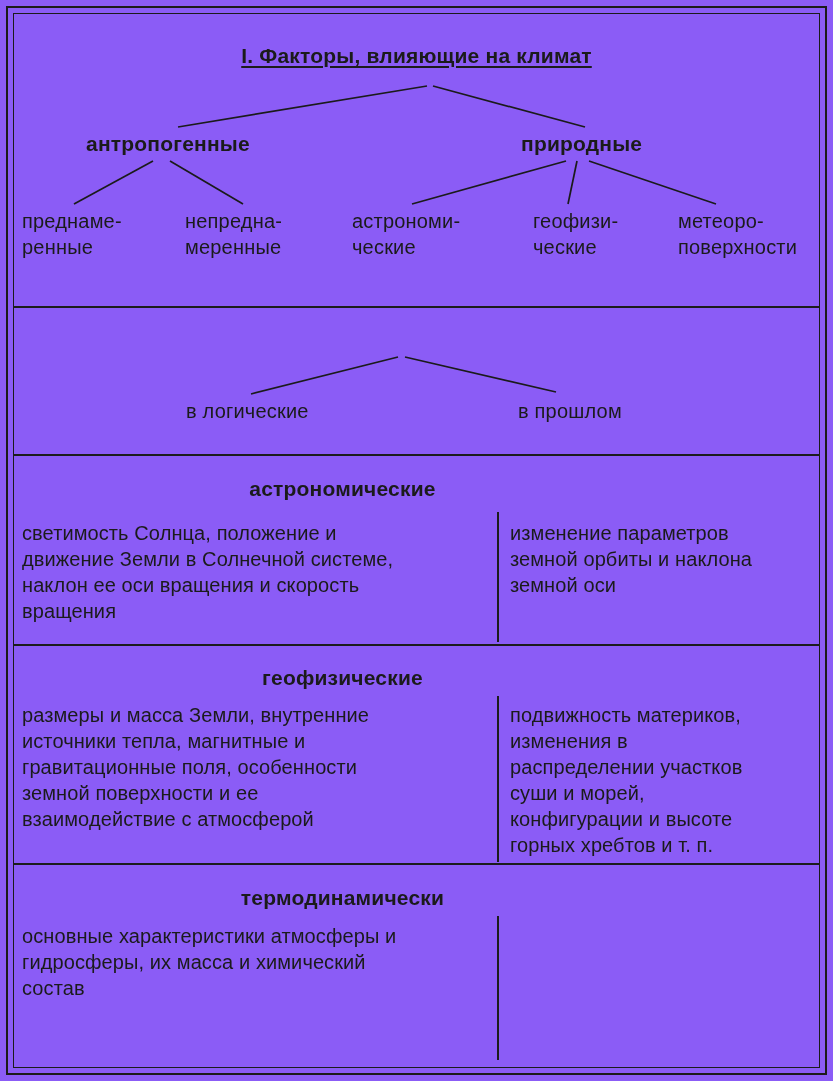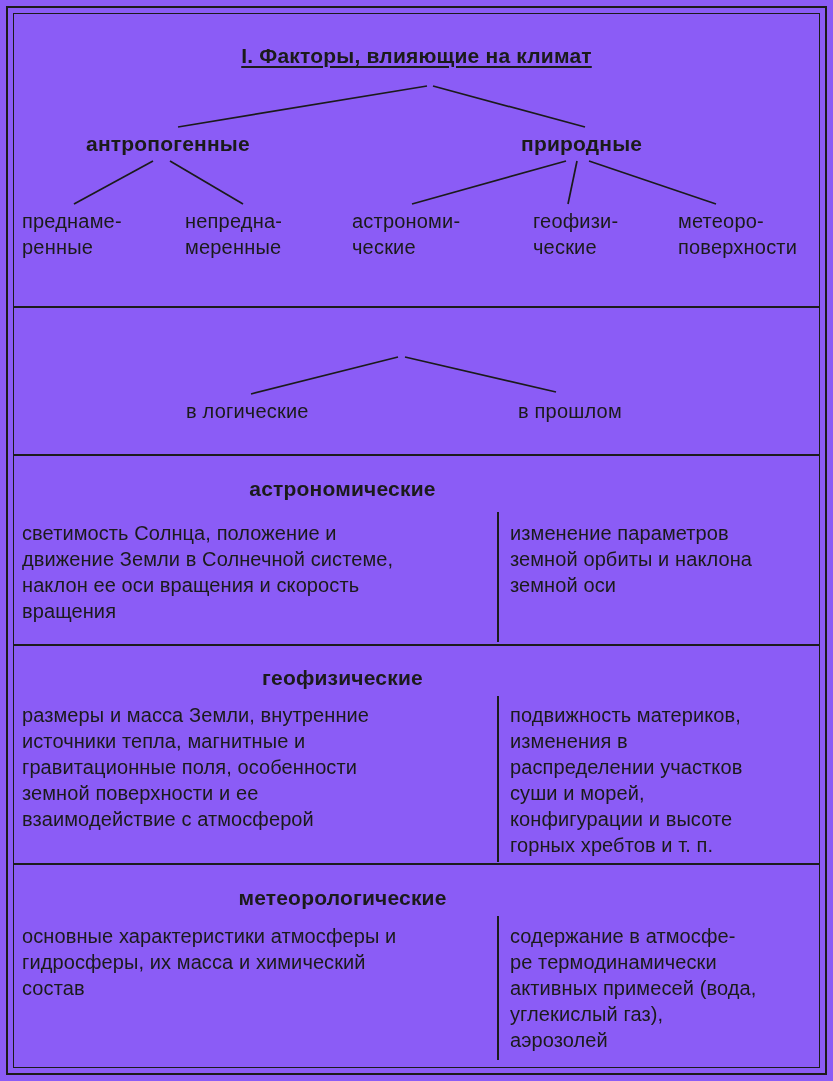--- a/index.html
+++ b/index.html
@@ -116,24 +116,19 @@
   <div class="vdivider" style="left:497px; top:696px; height:166px"></div>
   <div class="cell" style="left:510px; top:702px; width:306px">подвижность материков,
 изменения в
 распределении участков
 суши и морей,
 конфигурации и высоте
 горных хребтов и т. п.</div>
 
   <div class="hdivider" style="top:863px"></div>
 
-  <div class="tbl-header" style="top:886px">метеорологические</div>
+  <div class="tbl-header" style="top:886px">термодинамически</div>
   <div class="cell" style="left:22px; top:923px; width:480px">основные характеристики атмосферы и
 гидросферы, их масса и химический
 состав</div>
   <div class="vdivider" style="left:497px; top:916px; height:144px"></div>
-  <div class="cell" style="left:510px; top:923px; width:306px">содержание в атмосфе-
-ре термодинамически
-активных примесей (вода,
-углекислый газ),
-аэрозолей</div>
 
 </div>
 
 </body></html>

